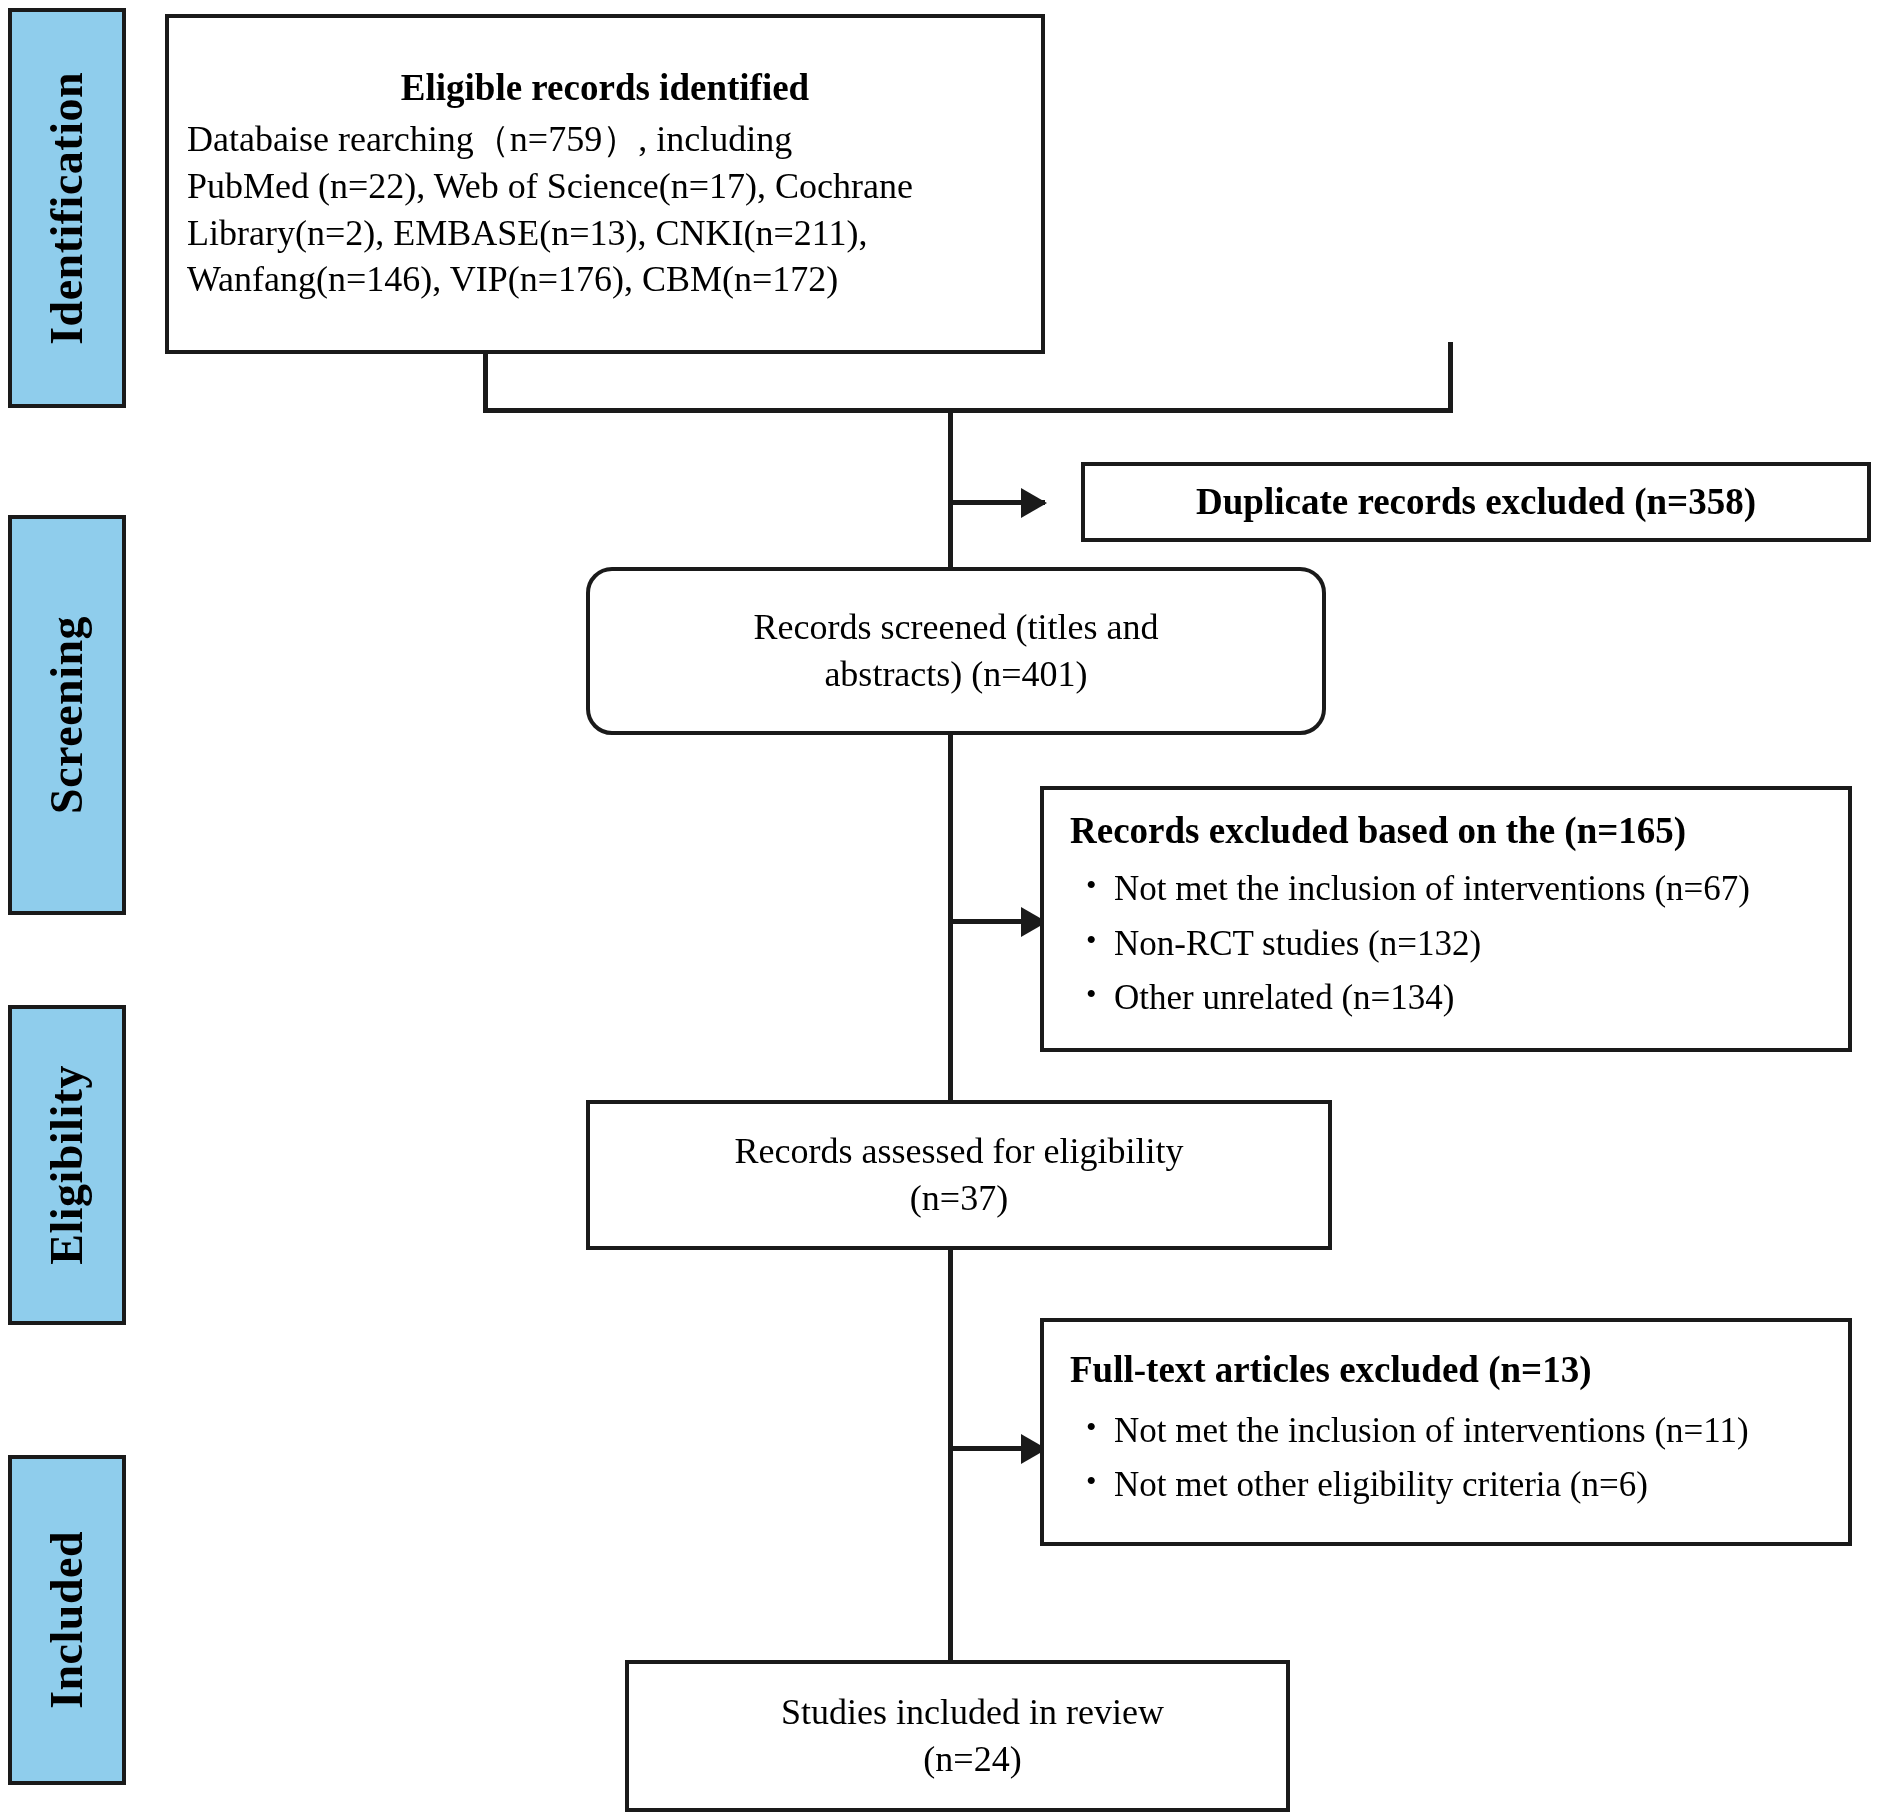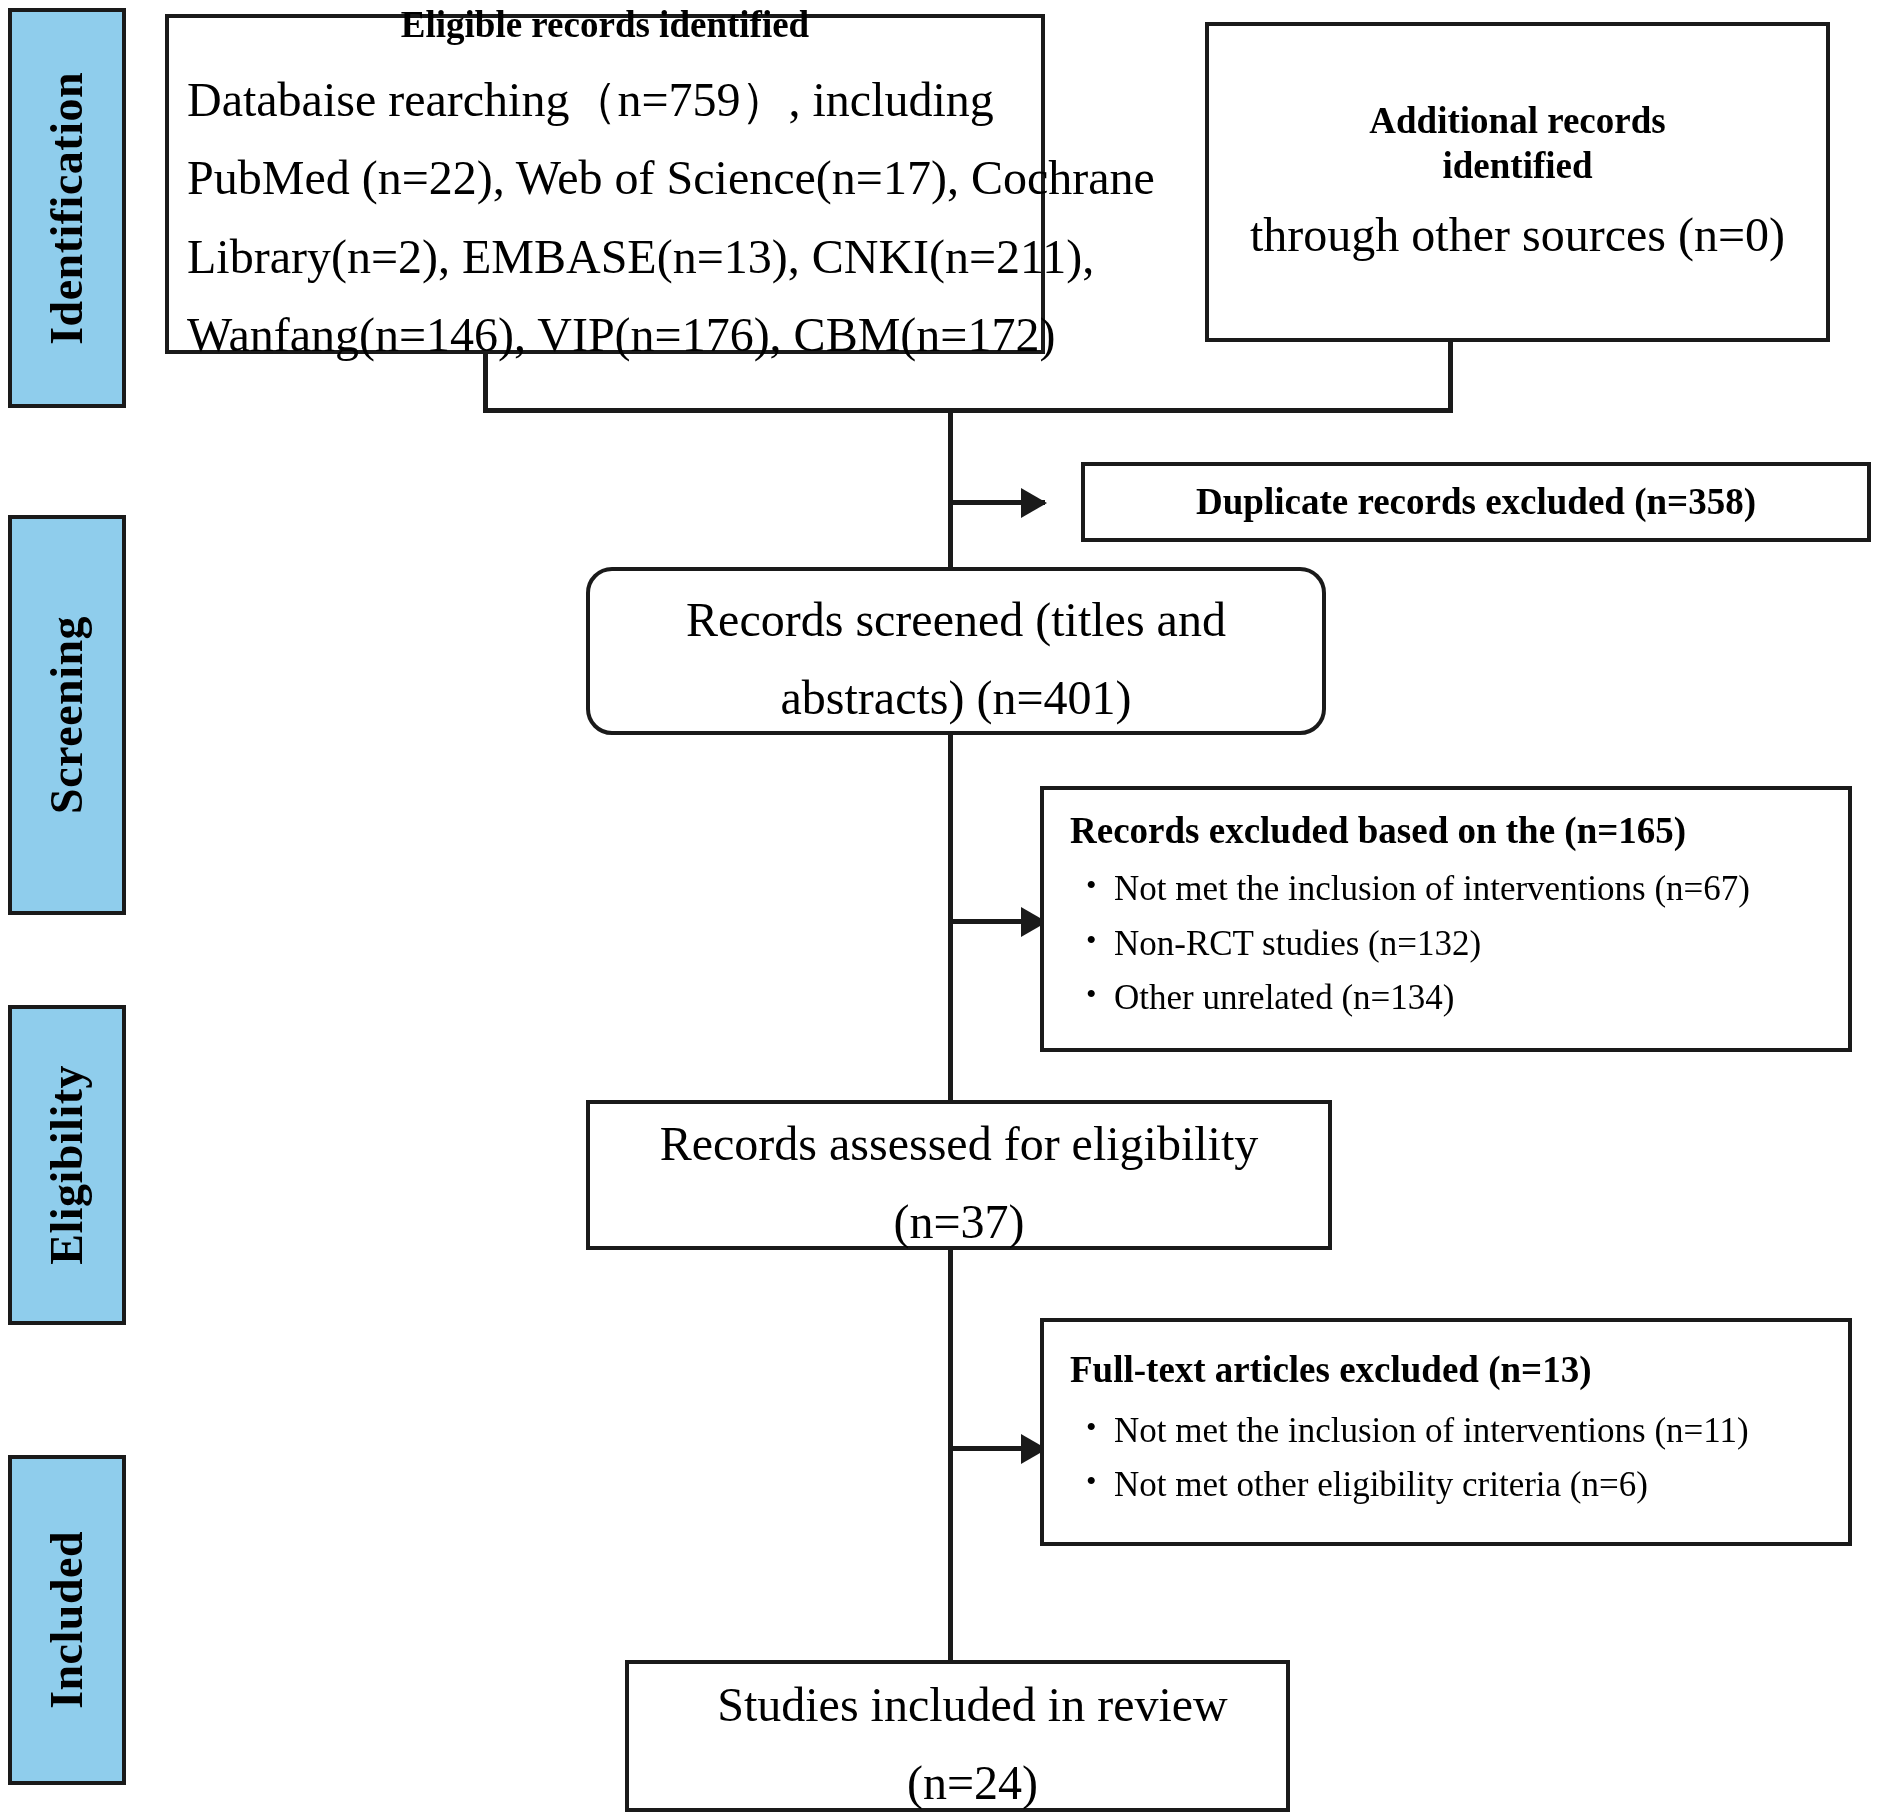--- a/index.html
+++ b/index.html
@@ -56,24 +56,23 @@
   }
   .box-pad {
     padding: 6px 18px;
   }
   .ttl {
     font-weight: bold;
     font-size: 37px;
     line-height: 1.22;
   }
   .ln {
-    font-size: 48px;
+    font-size: 36px;
     line-height: 1.30;
     white-space: nowrap;
-    margin-top: 16px;
   }
   .bullets {
     list-style: none;
     margin: 0;
     padding: 0 0 0 24px;
   }
   .bullets li {
     font-size: 35px;
     line-height: 1.30;
     margin: 9px 0;
@@ -158,25 +157,20 @@
   <div class="arrow-h" style="left:950px; top:1446px; width:95px;"></div>
 
   <div class="box box-pad" style="left:165px; top:14px; width:880px; height:340px;">
     <div class="ttl" style="text-align:center; margin-bottom:6px;">Eligible records identified</div>
     <div class="ln">Databaise rearching（n=759）, including</div>
     <div class="ln">PubMed (n=22), Web of Science(n=17), Cochrane</div>
     <div class="ln">Library(n=2),   EMBASE(n=13),   CNKI(n=211),</div>
     <div class="ln">Wanfang(n=146), VIP(n=176), CBM(n=172)</div>
   </div>
 
-  <div class="box box-center box-pad" style="left:1205px; top:22px; width:625px; height:320px;">
-    <div class="ttl">Additional records</div>
-    <div class="ttl">identified</div>
-    <div class="ln">through other sources (n=0)</div>
-  </div>
 
   <div class="box box-center box-pad" style="left:1058px; top:462px; width:790px; height:80px;margin-left:23px;">
     <div class="ttl">Duplicate records excluded (n=358)</div>
   </div>
 
   <div class="box box-center box-pad" style="left:586px; top:567px; width:740px; height:168px;border-radius:26px;">
     <div class="ln">Records screened (titles and</div>
     <div class="ln">abstracts) (n=401)</div>
   </div>
 

